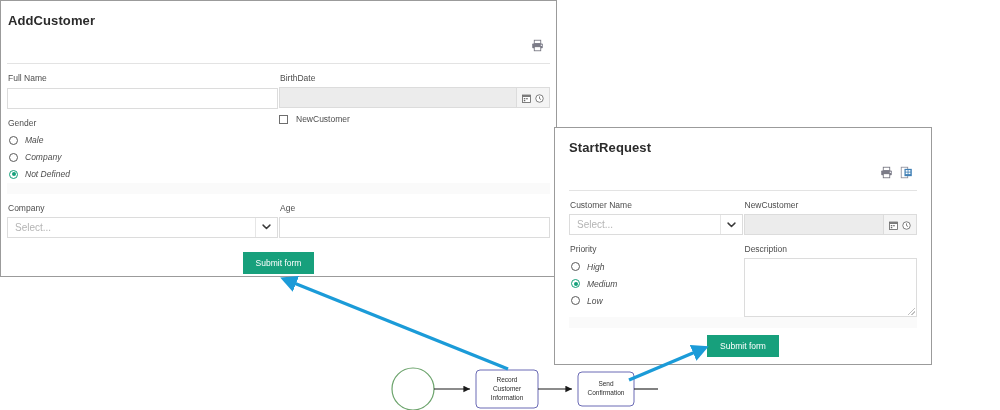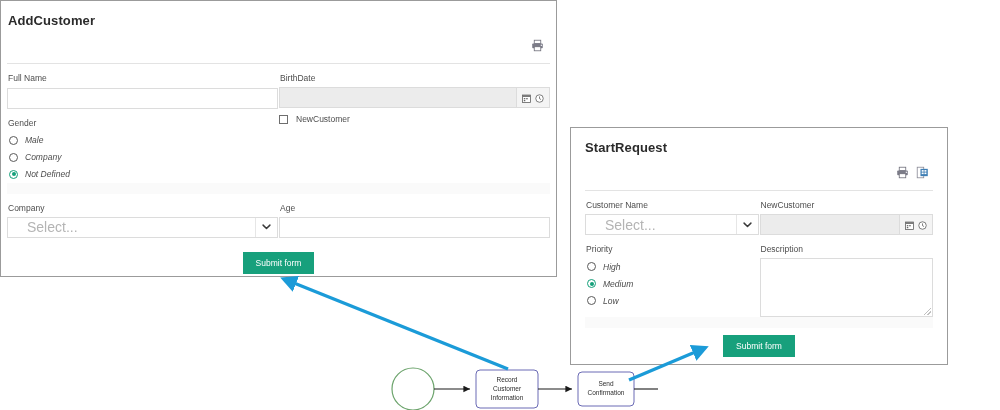--- a/index.html
+++ b/index.html
@@ -20,21 +20,21 @@
     position: absolute;
     background: #ffffff;
     border: 1px solid #9b9b9b;
     box-sizing: border-box;
   }
   #panel-add-customer {
     left: 0px; top: 0px;
     width: 557px; height: 277px;
   }
   #panel-start-request {
-    left: 570px; top: 127px;
+    left: 554px; top: 127px;
     width: 378px; height: 238px;
   }
 
   .panel-title {
     font-size: 13px;
     font-weight: bold;
     color: #2b2b2b;
     letter-spacing: .1px;
   }
   #panel-add-customer .panel-title { margin: 12px 0 0 7px; }
@@ -119,23 +119,22 @@
     height: 21px;
     border: 1px solid #dcdcdc;
     box-sizing: border-box;
     background: #fff;
   }
   .select-value {
     flex: 1;
     display: flex;
     align-items: center;
     padding-left: 7px;
-    font-size: 14px;
+    font-size: 10px;
     color: #b4b4b4;
-    margin-left: 12px;
   }
   .select-arrow {
     width: 21px;
     display: flex;
     align-items: center;
     justify-content: center;
     border-left: 1px solid #e6e6e6;
   }
 
   

